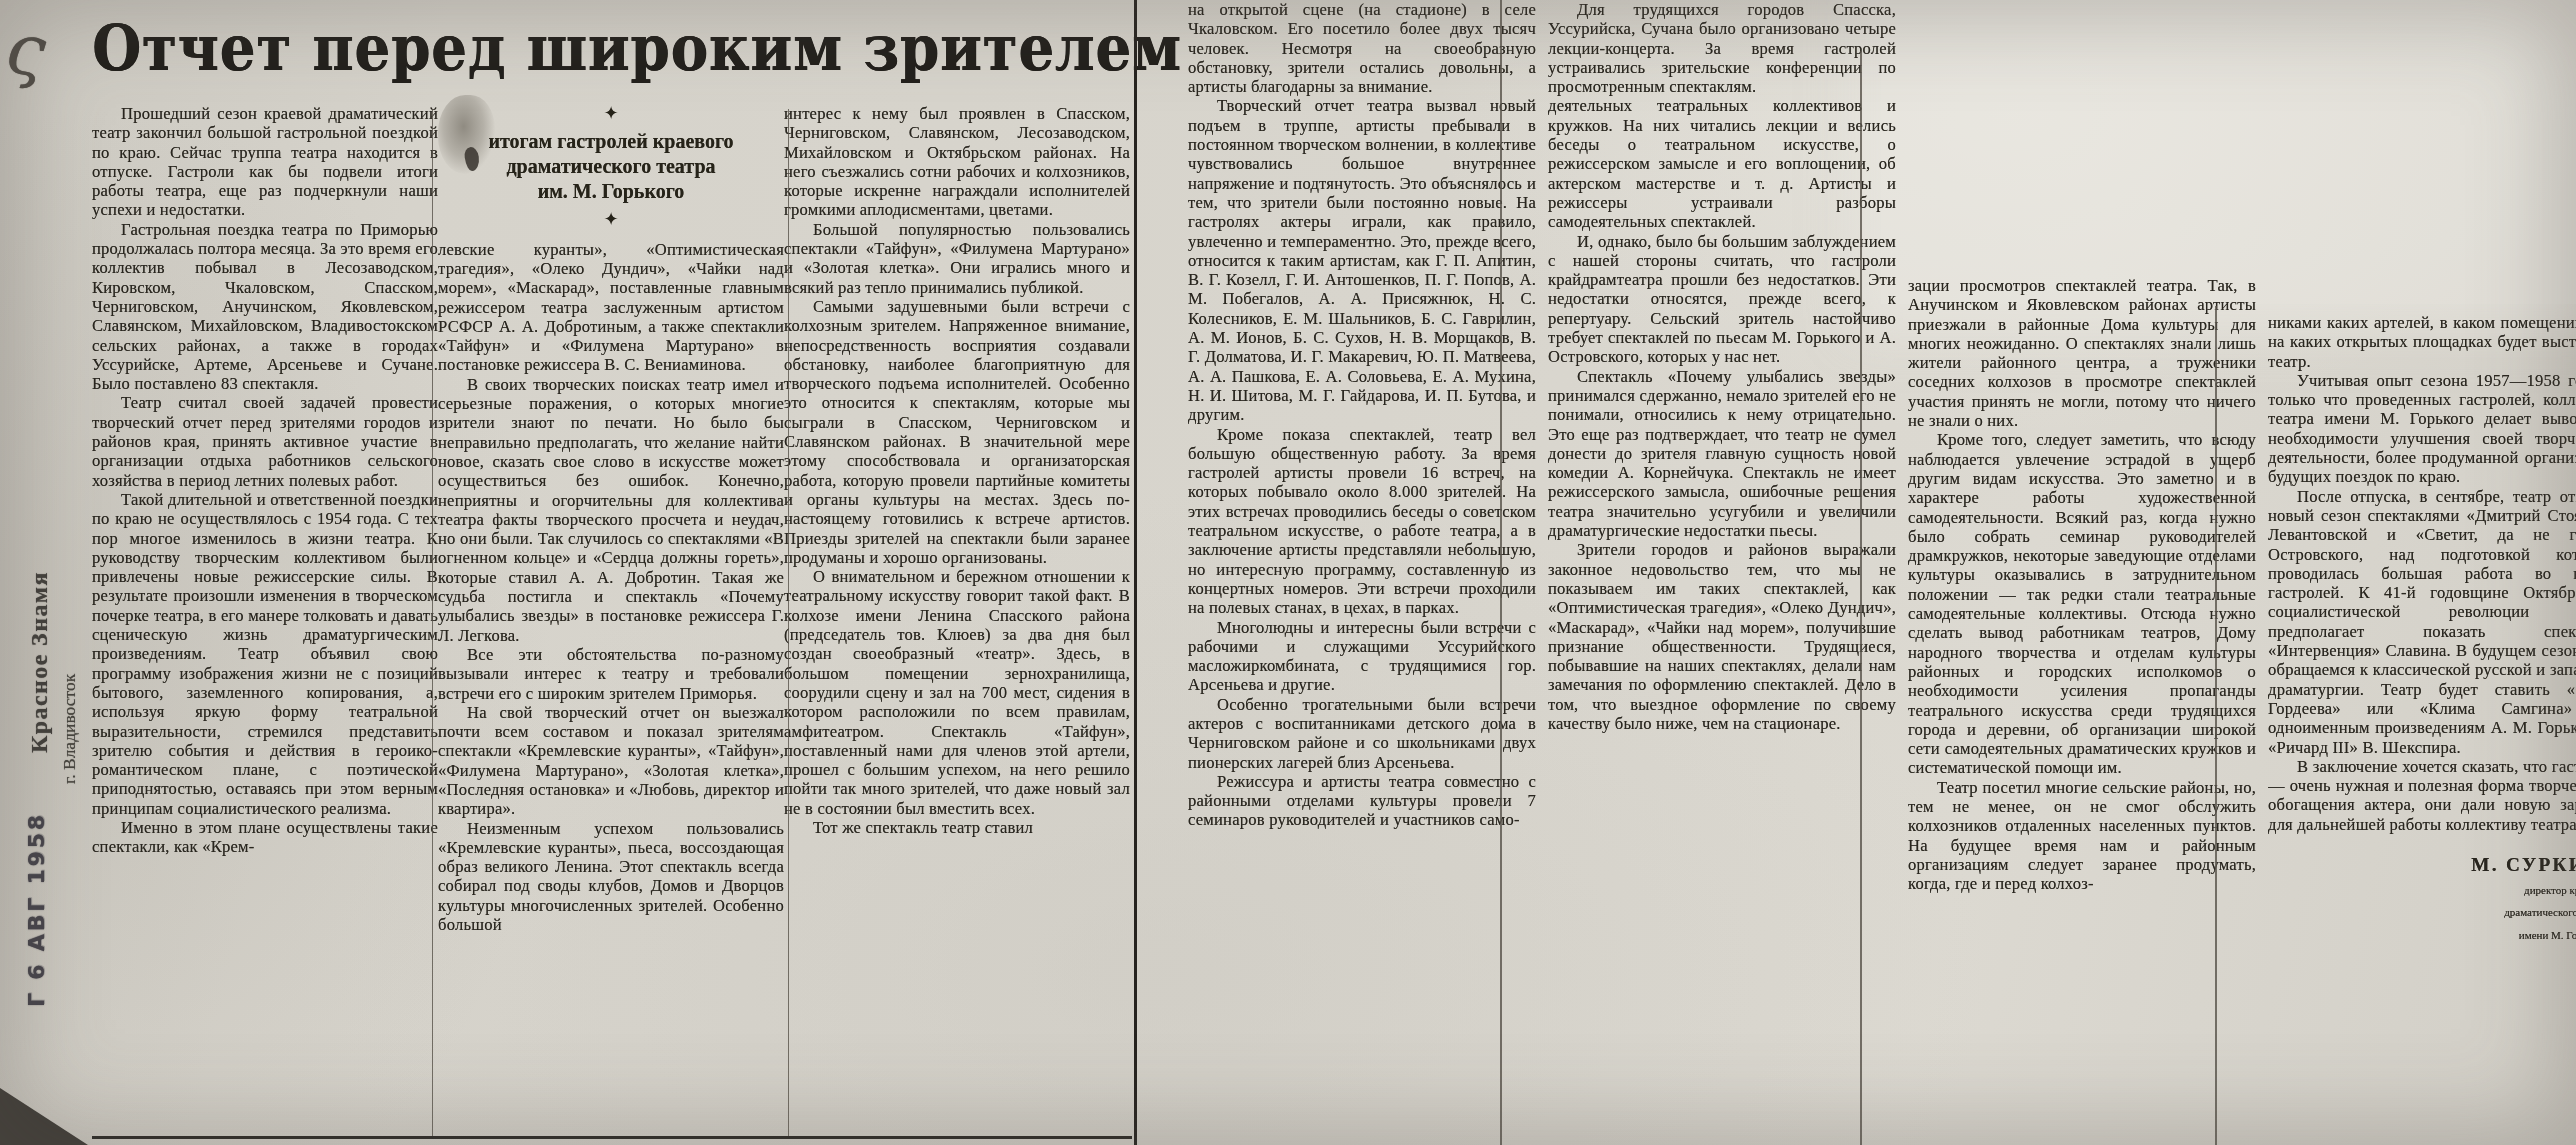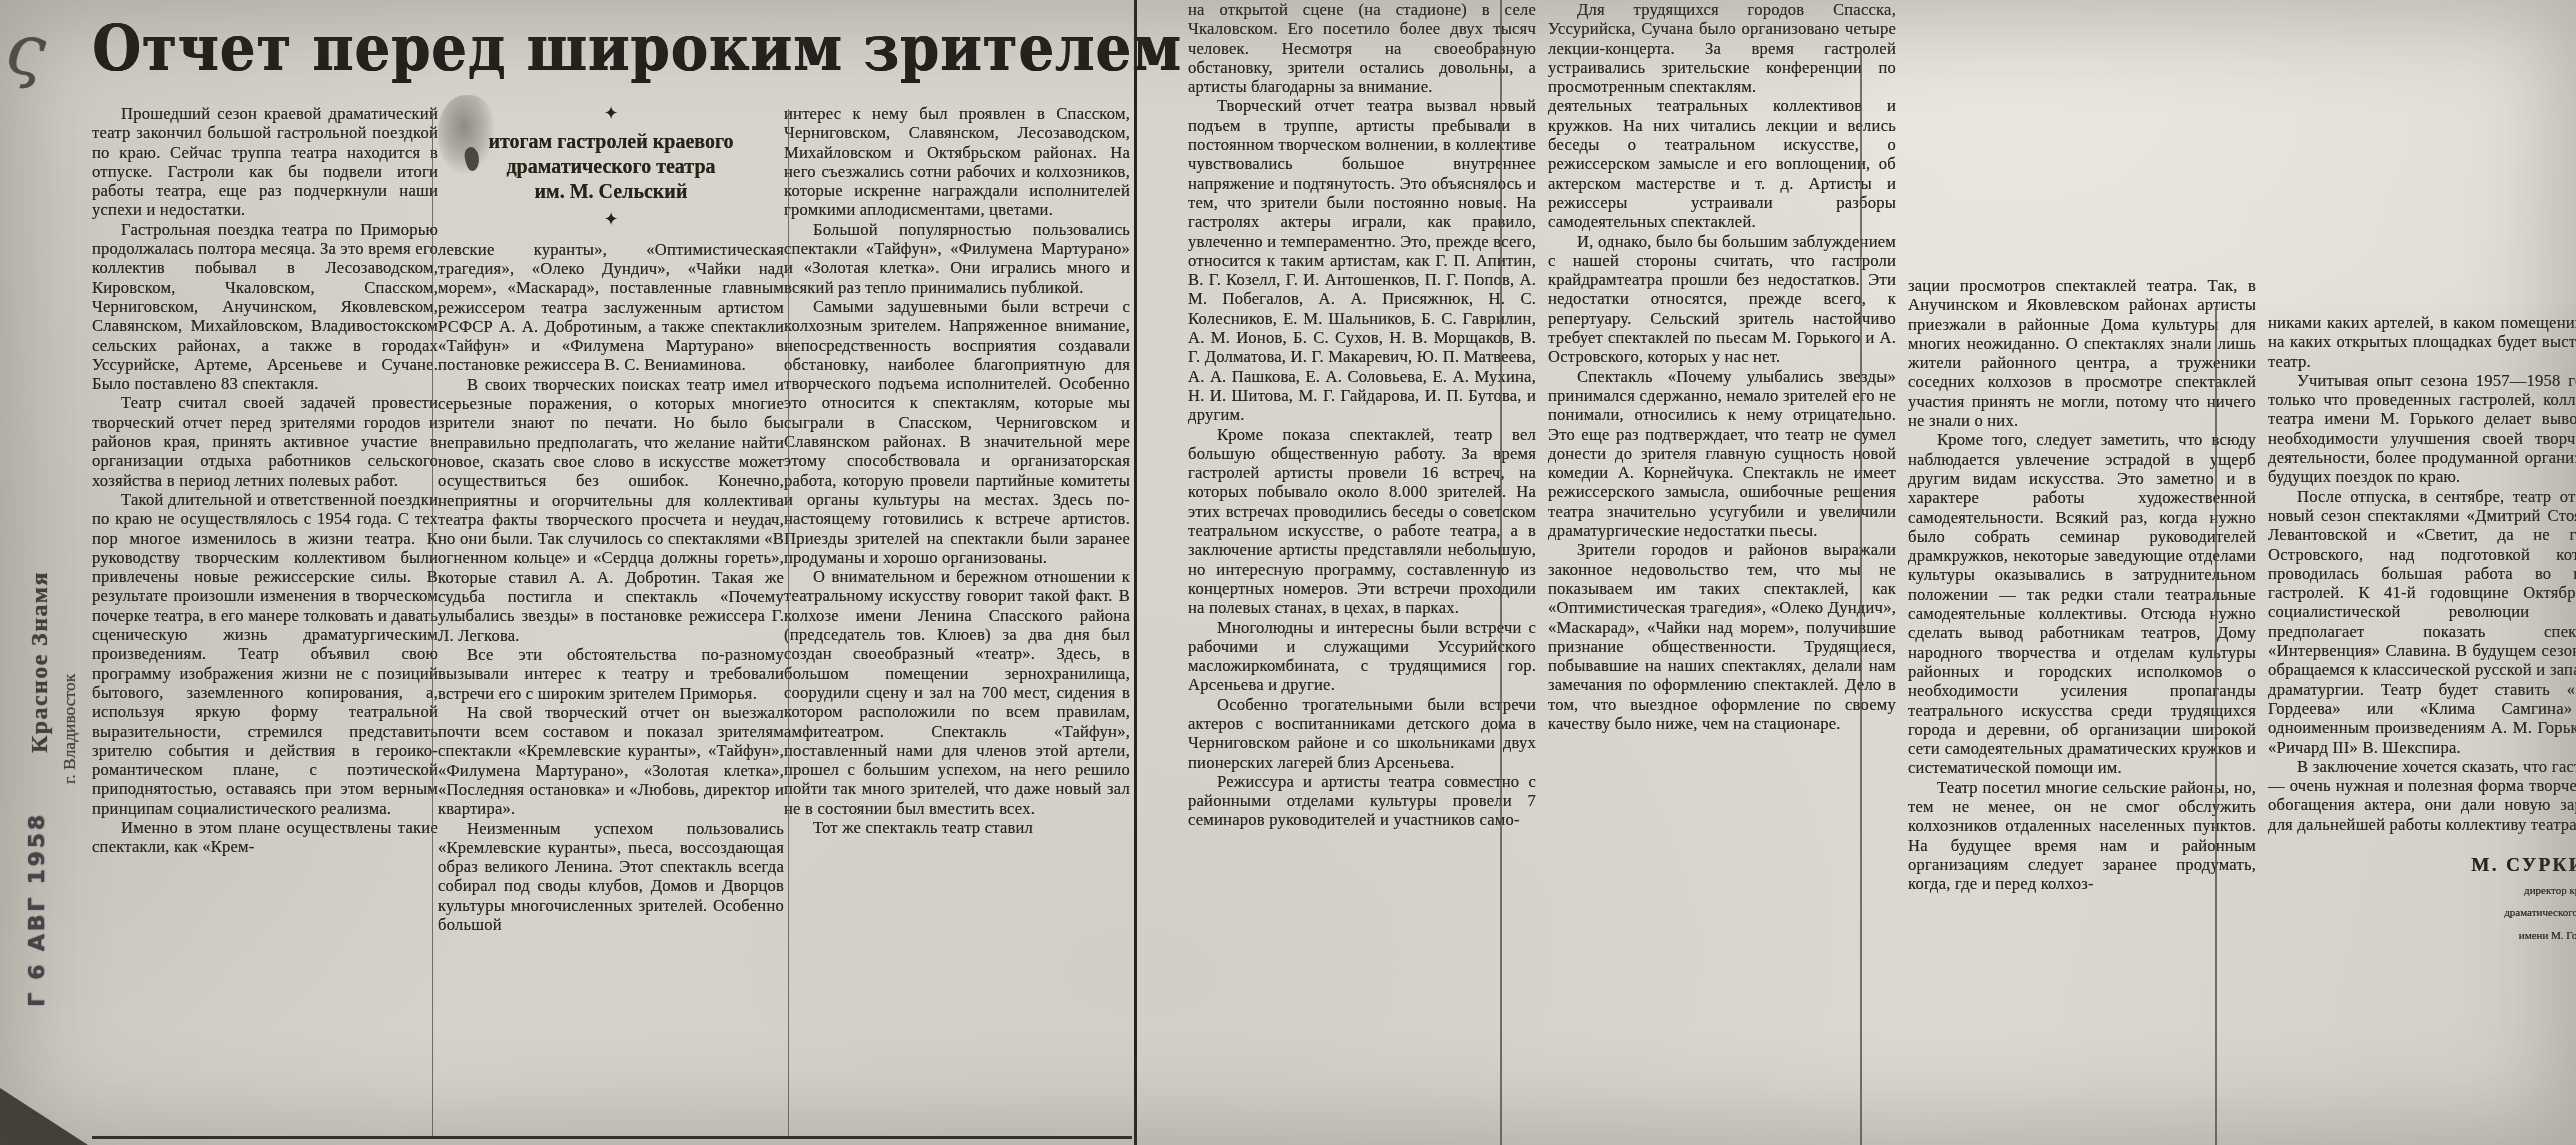--- a/index.html
+++ b/index.html
@@ -111,21 +111,21 @@
         <p class="para">Гастрольная поездка театра по Приморью продолжалась полтора месяца. За это время его коллектив побывал в Лесозаводском, Кировском, Чкаловском, Спасском, Черниговском, Анучинском, Яковлевском, Славянском, Михайловском, Владивостокском сельских районах, а также в городах Уссурийске, Артеме, Арсеньеве и Сучане. Было поставлено 83 спектакля.</p>
         <p class="para">Театр считал своей задачей провести творческий отчет перед зрителями городов и районов края, принять активное участие в организации отдыха работников сельского хозяйства в период летних полевых работ.</p>
         <p class="para">Такой длительной и ответственной поездки по краю не осуществлялось с 1954 года. С тех пор многое изменилось в жизни театра. К руководству творческим коллективом были привлечены новые режиссерские силы. В результате произошли изменения в творческом почерке театра, в его манере толковать и давать сценическую жизнь драматургическим произведениям. Театр объявил свою программу изображения жизни не с позиций бытового, заземленного копирования, а, используя яркую форму театральной выразительности, стремился представить зрителю события и действия в героико-романтическом плане, с поэтической приподнятостью, оставаясь при этом верным принципам социалистического реализма.</p>
         <p class="para">Именно в этом плане осуществлены такие спектакли, как «Крем-</p>
       </div>
     <div class="col">
       <div class="kicker">
         <div class="orn">✦</div>
         <div>итогам гастролей краевого</div>
         <div>драматического театра</div>
-        <div>им. М. Сельский</div>
+        <div>им. М. Горького</div>
         <div class="orn bottom">✦</div>
       </div>
     <p class="para noindent">левские куранты», «Оптимистическая трагедия», «Олеко Дундич», «Чайки над морем», «Маскарад», поставленные главным режиссером театра заслуженным артистом РСФСР А. А. Добротиным, а также спектакли «Тайфун» и «Филумена Мартурано» в постановке режиссера В. С. Вениаминова.</p>
         <p class="para">В своих творческих поисках театр имел и серьезные поражения, о которых многие зрители знают по печати. Но было бы неправильно предполагать, что желание найти новое, сказать свое слово в искусстве может осуществиться без ошибок. Конечно, неприятны и огорчительны для коллектива театра факты творческого просчета и неудач, но они были. Так случилось со спектаклями «В огненном кольце» и «Сердца должны гореть», которые ставил А. А. Добротин. Такая же судьба постигла и спектакль «Почему улыбались звезды» в постановке режиссера Г. Л. Легкова.</p>
         <p class="para">Все эти обстоятельства по-разному вызывали интерес к театру и требовали встречи его с широким зрителем Приморья.</p>
         <p class="para">На свой творческий отчет он выезжал почти всем составом и показал зрителям спектакли «Кремлевские куранты», «Тайфун», «Филумена Мартурано», «Золотая клетка», «Последняя остановка» и «Любовь, директор и квартира».</p>
         <p class="para">Неизменным успехом пользовались «Кремлевские куранты», пьеса, воссоздающая образ великого Ленина. Этот спектакль всегда собирал под своды клубов, Домов и Дворцов культуры многочисленных зрителей. Особенно большой</p>
       </div>
     <div class="col">
         <p class="para noindent">интерес к нему был проявлен в Спасском, Черниговском, Славянском, Лесозаводском, Михайловском и Октябрьском районах. На него съезжались сотни рабочих и колхозников, которые искренне награждали исполнителей громкими аплодисментами, цветами.</p>

